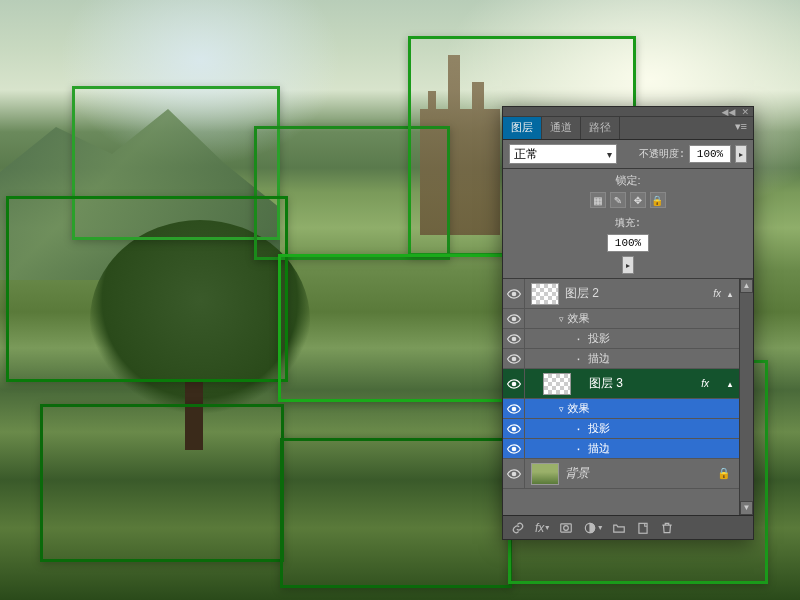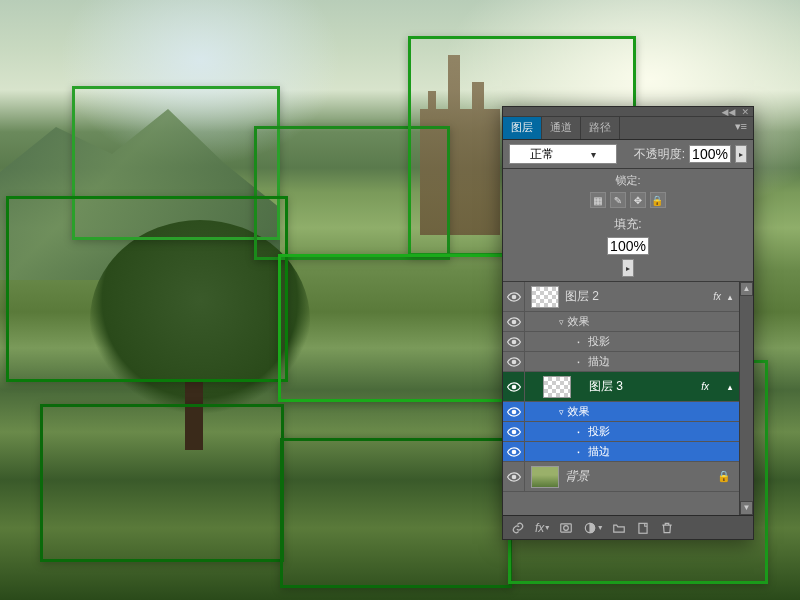--- a/index.html
+++ b/index.html
@@ -72,27 +72,27 @@
   }
   .tab.active { background:#0369a1; color:#eee; }
   .tab-opts { margin-left:auto; padding:3px 6px; color:#bbb; cursor:pointer;}
 
   .blend-row, .lock-row {
     display:flex; align-items:center; padding:4px 6px; gap:4px;
     background:#6a6a6a; border-bottom:1px solid #3a3a3a;
   }
   .blend-select {
     flex:0 0 108px; height:20px; background:#fff; color:#000; border:1px solid #888;
-    display:flex; align-items:center; padding:0 20px; justify-content:space-between; cursor:pointer;
+    display:flex; align-items:center; padding:0 4px; justify-content:space-between; cursor:pointer;
   }
   .blend-select::after { content:"▾"; font-size:10px; color:#333; }
-  .label-r { color:#ddd; font-size:12px; }
+  .label-r { color:#ddd; font-size:10px;font-family:Liberation Mono, monospace; }
   .pct-box {
     width:42px; height:18px; background:#fff; color:#000; border:1px solid #888;
-    display:flex; align-items:center; justify-content:center; font-size:14px;
+    display:flex; align-items:center; justify-content:center; font-size:11px;font-family:Liberation Mono, monospace;
   }
   .arrow-btn {
     width:12px; height:18px; background:#ddd; border:1px solid #888;
     display:flex; align-items:center; justify-content:center; font-size:8px; color:#333; cursor:pointer;
   }
   .spacer { flex:1; }
 
   .lock-row { font-size:11px;flex-direction:column; }
   .lock-icons { display:flex; gap:4px; }
   .lock-ico {

